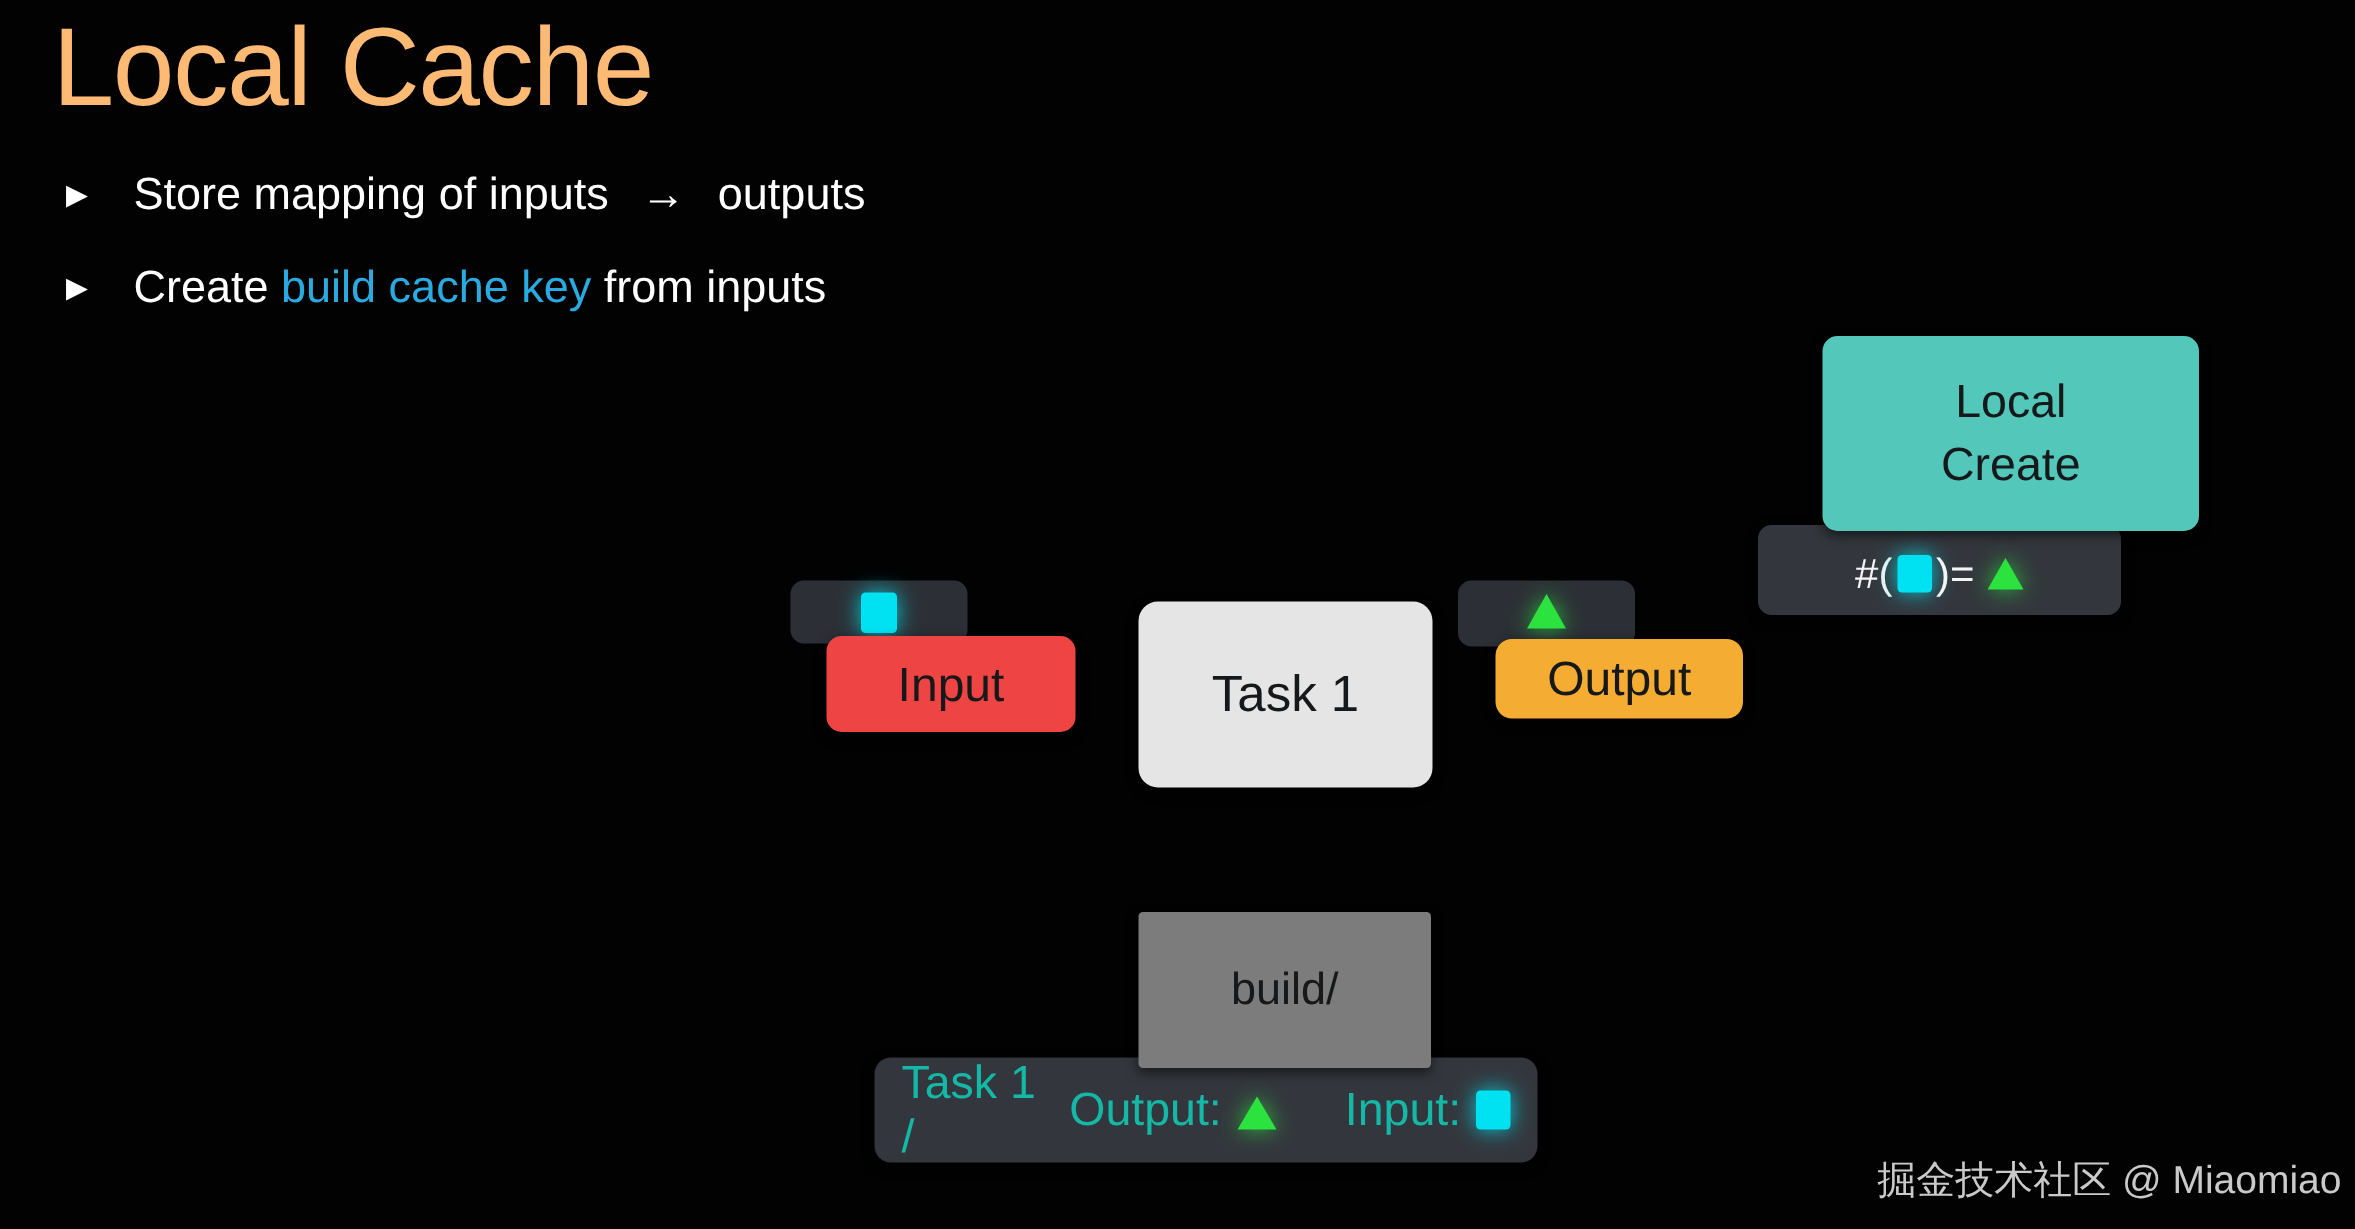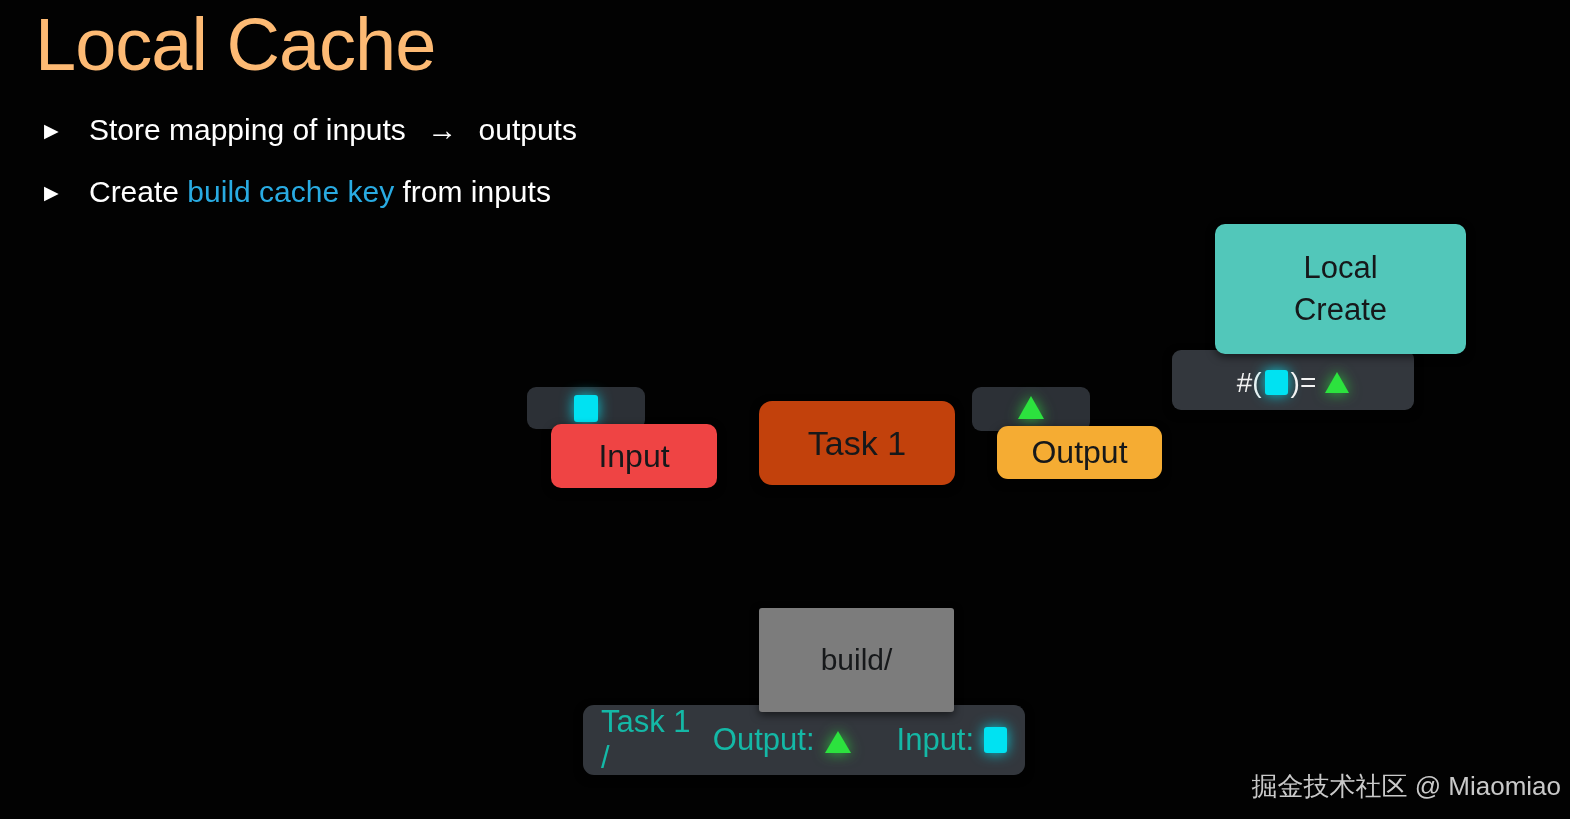--- a/index.html
+++ b/index.html
@@ -57,22 +57,22 @@
   }
   .dots {
     position:absolute; height:7px; z-index:0;
     background:repeating-linear-gradient(90deg,#ffffff 0 5px,transparent 5px 9px);
   }
 
   
   .input-tab  { left:527px; top:387px; width:118px; height:42px; }
   .input-body { left:503px; top:424px; width:166px; height:64px;
                 background:#ef4444; border-radius:10px; font-size:32px; }
-  .task-body  { left:711px; top:401px; width:196px; height:84px;
-                background:#c2410c; border-radius:13px; font-size:34px;justify-content:center; }
+  .task-body  { left:711px; top:401px; width:196px; height:124px;
+                background:#e5e5e5; border-radius:13px; font-size:34px;justify-content:center; }
   .output-tab { left:972px; top:387px; width:118px; height:44px; }
   .output-tab .tri-icon { margin-bottom:4px; }
   .output-body{ left:949px; top:426px; width:165px; height:53px;
                 background:#f5ac33; border-radius:11px; font-size:32px; }
   .dots-left  { left:668px; top:452px; width:44px; }
   .dots-right { left:906px; top:452px; width:44px; }
 
   .cache-body { left:1167px; top:224px; width:251px; height:130px;
                 background:#52c7ba; border-radius:10px;
                 flex-direction:column; font-size:31px; line-height:42px; }

